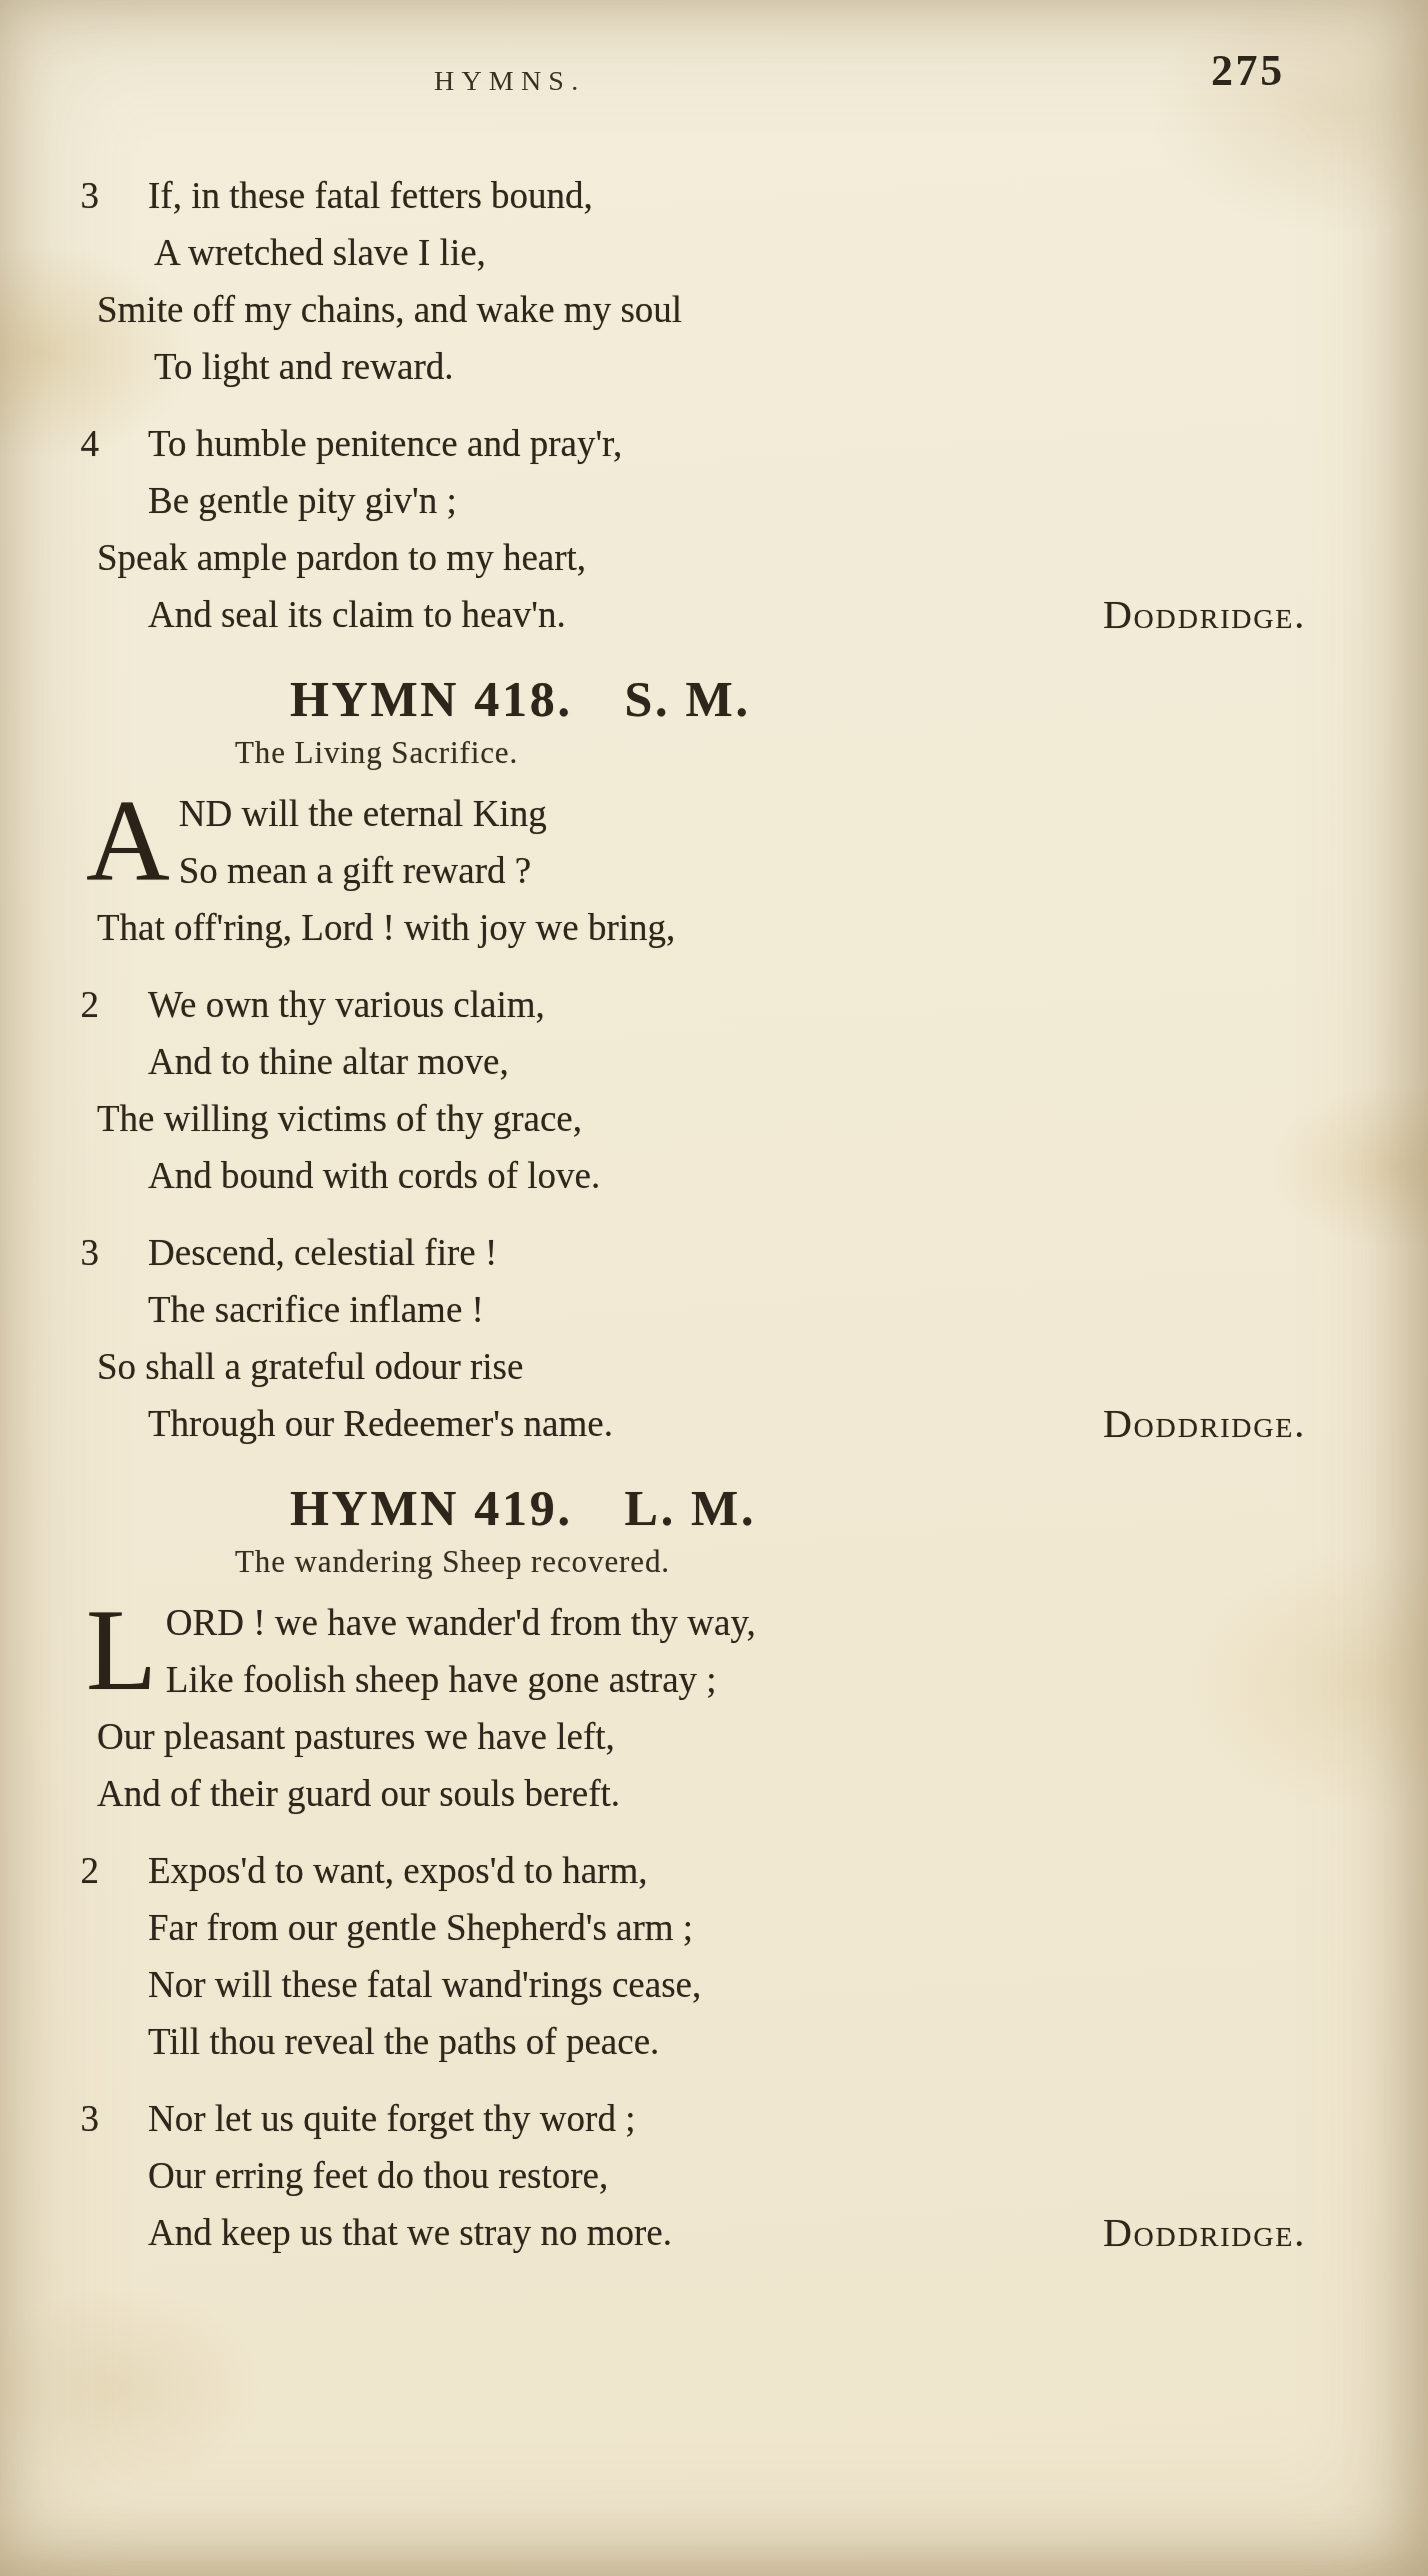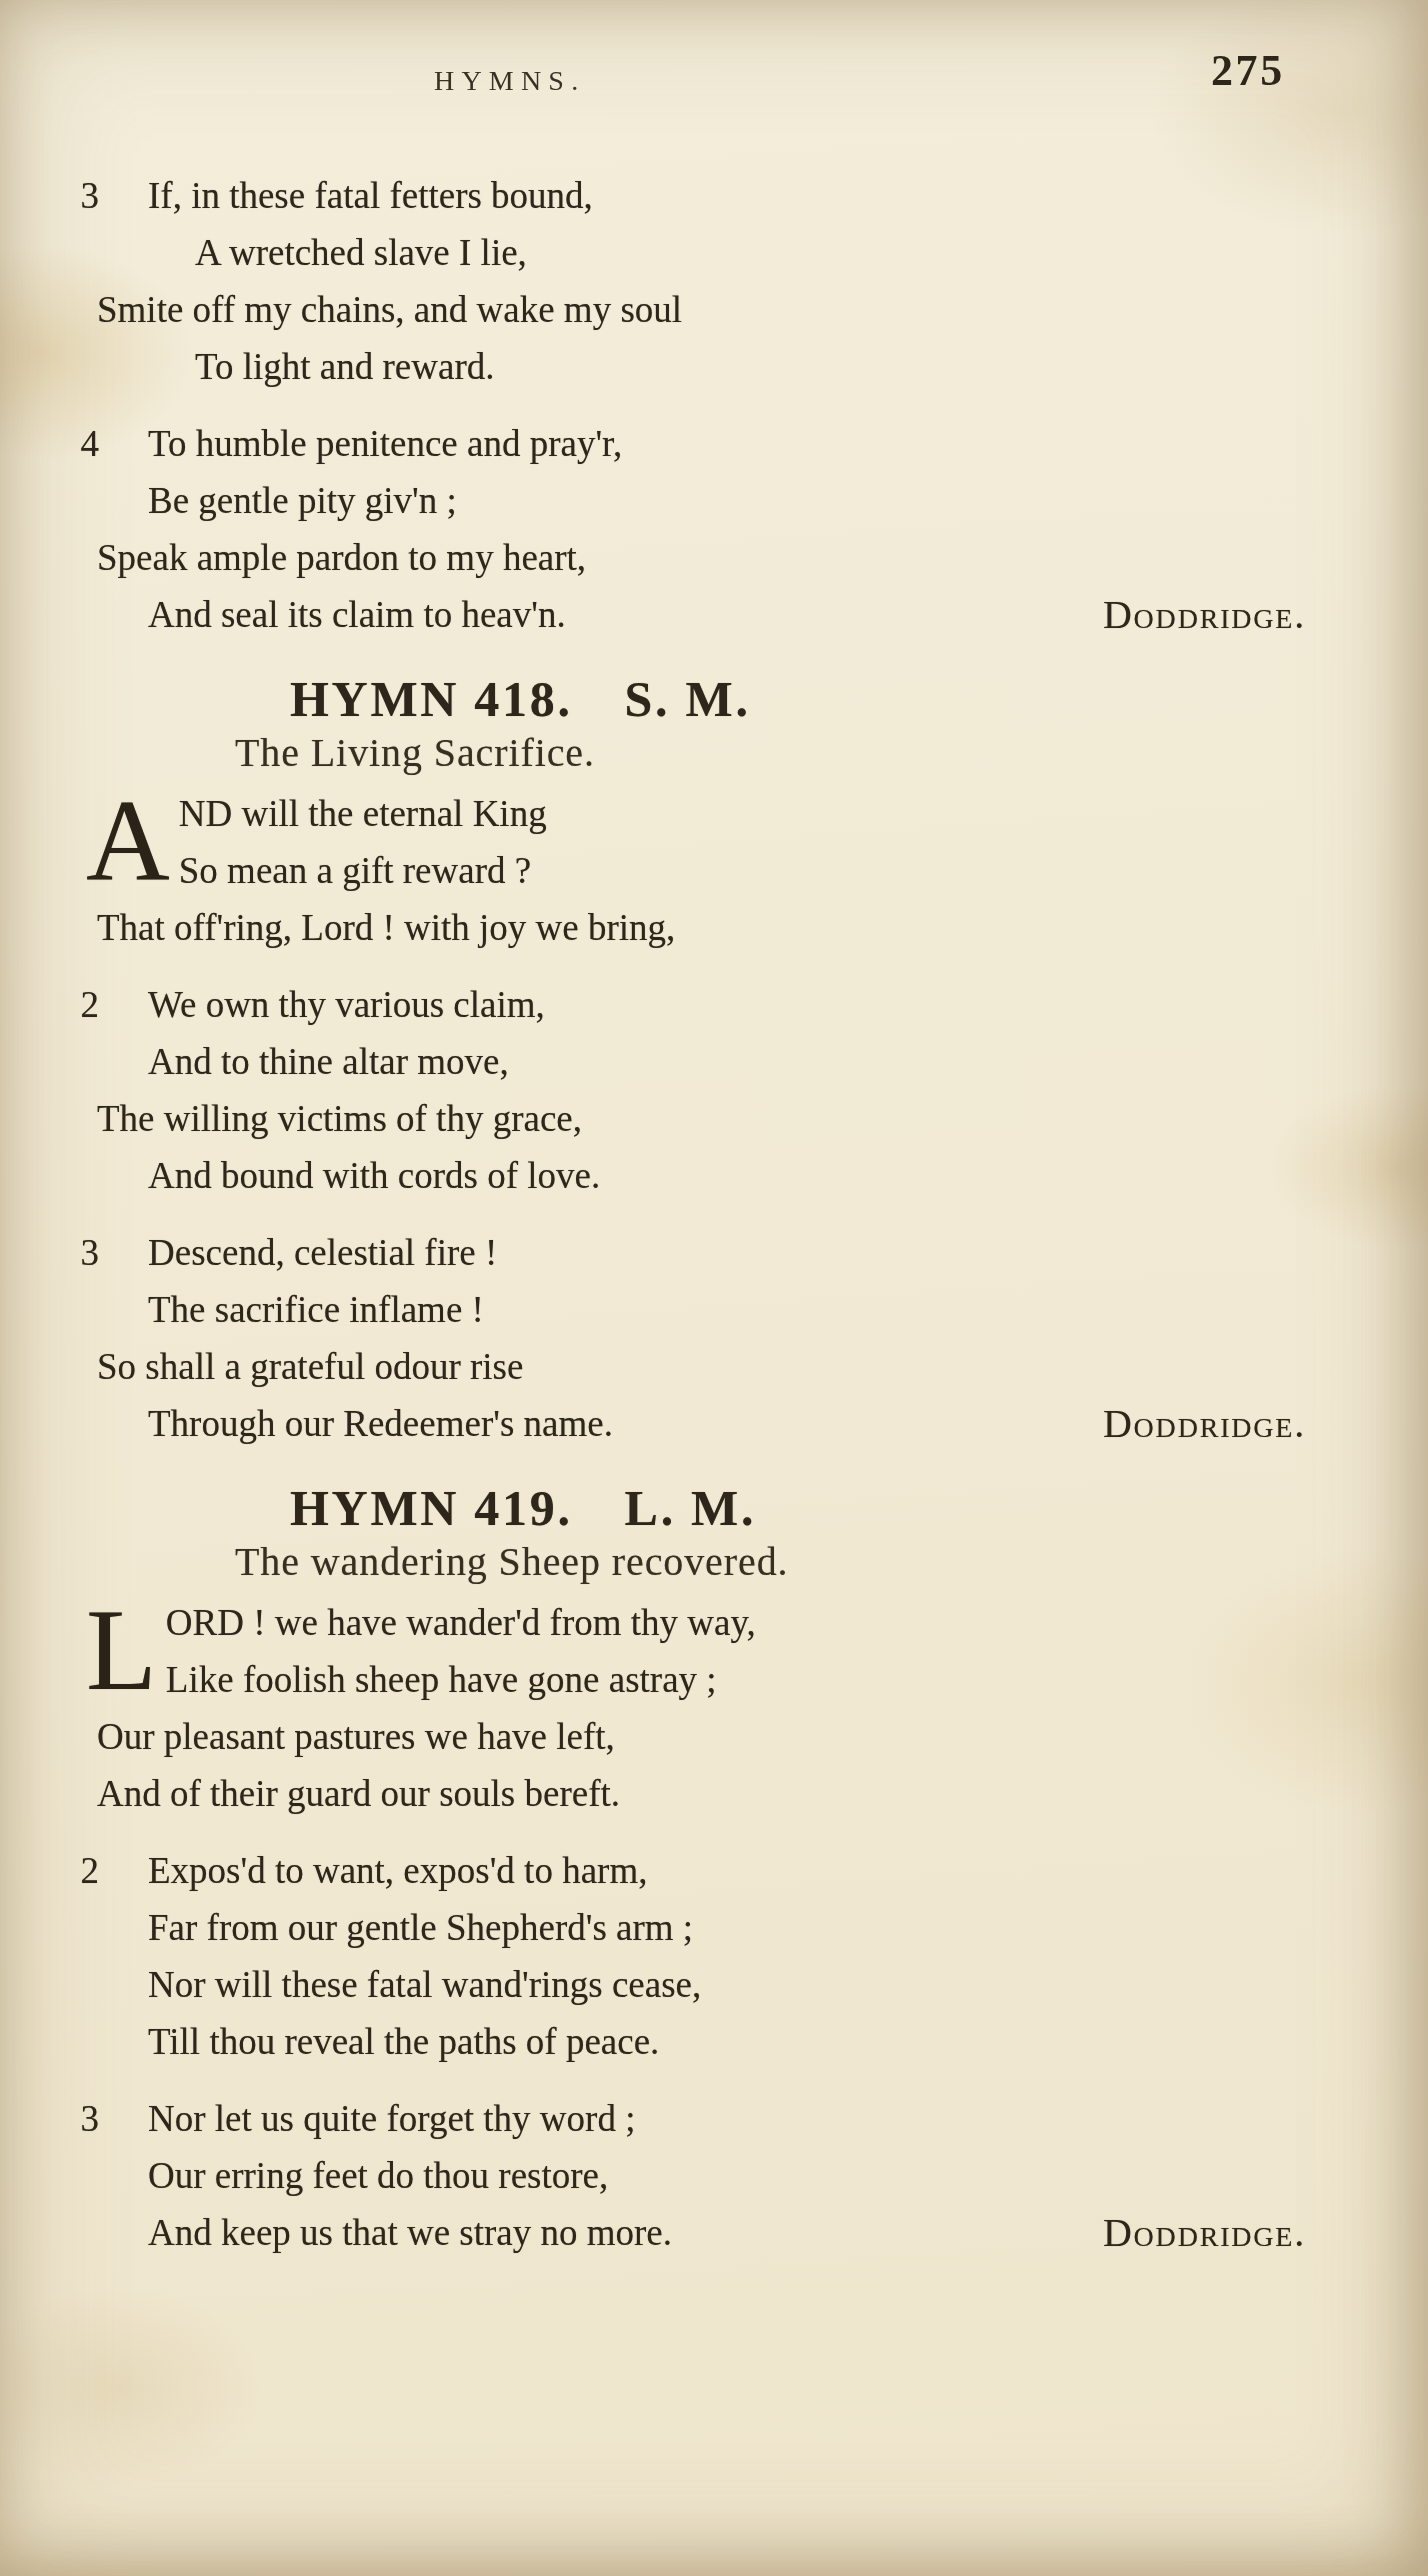--- a/index.html
+++ b/index.html
@@ -66,21 +66,21 @@
     top: 0;
     line-height: 57px;
   }
   .line {
     min-height: 57px;
     line-height: 57px;
     white-space: nowrap;
   }
   .i0 { margin-left: 11px; }
   .i1 { margin-left: 62px; }
-  .i2 { margin-left: 109px; }
+  .i2 { margin-left: 68px; }
 
   .drop-cap {
     float: left;
     font-size: 116px;
     line-height: 112px;
     height: 112px;
     margin: 0 9px 0 0;
     color: #2b2318;
   }
   .verse.has-drop { overflow: visible; }
@@ -101,21 +101,21 @@
     font-weight: bold;
     letter-spacing: 2.7px;
     white-space: nowrap;
   }
   .hymn-heading .heading-meter {
     display: inline-block;
     margin-left: 52px;
   }
   .hymn-subtitle {
     padding-left: 149px;
-    font-size: 40px;
+    font-size: 31px;
     line-height: 43px;
     margin-bottom: 11px;
     letter-spacing: 0.9px;
     color: #382f22;
   }
 </style>
 </head>
 <body>
 
 <div class="page">

